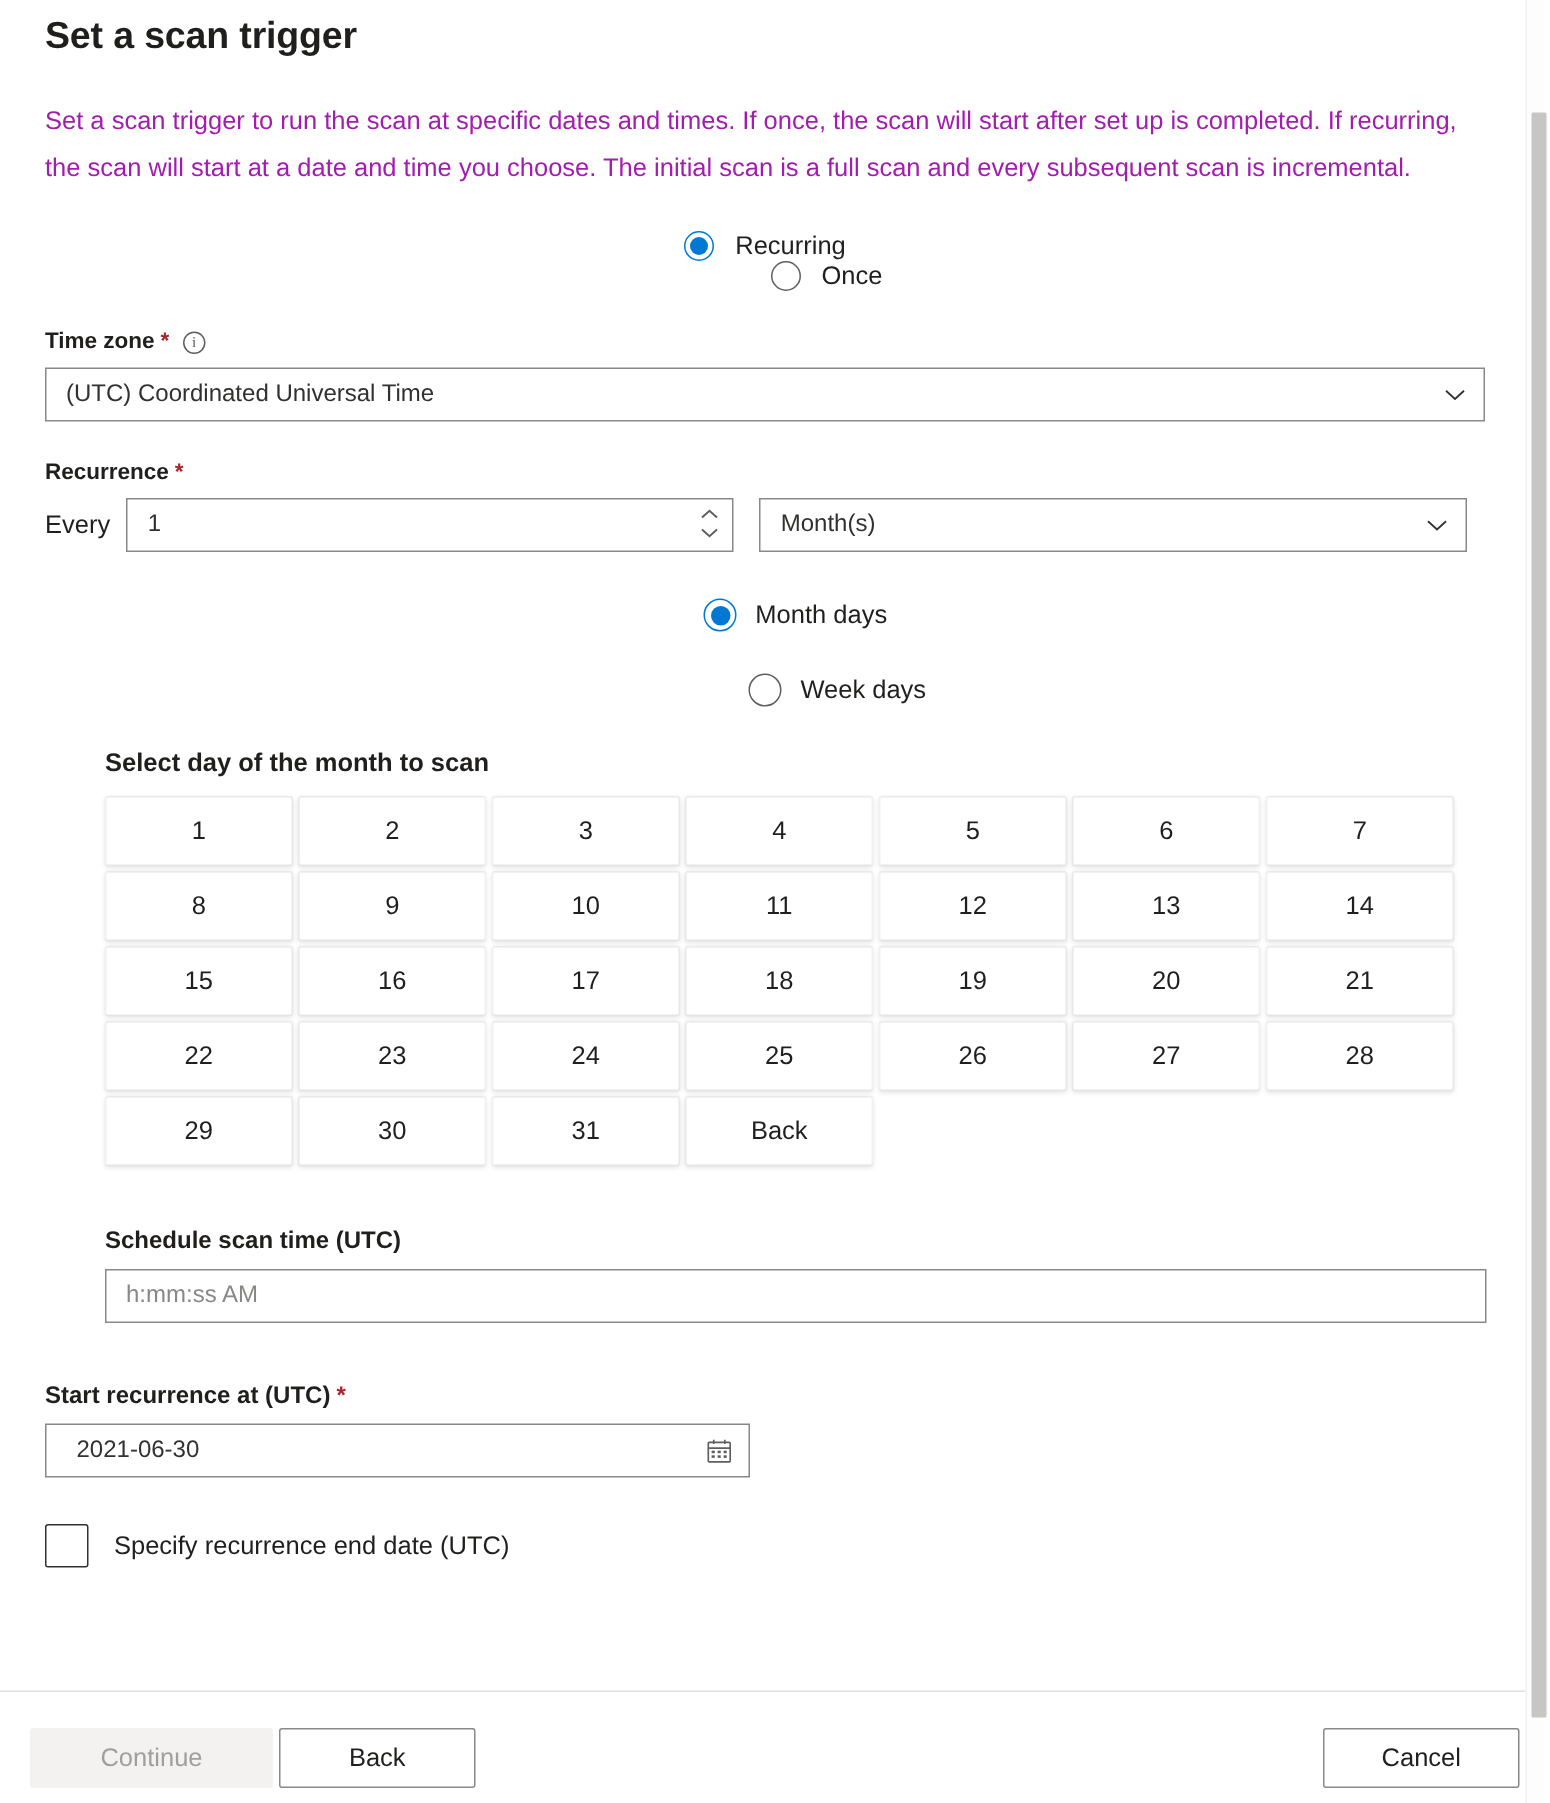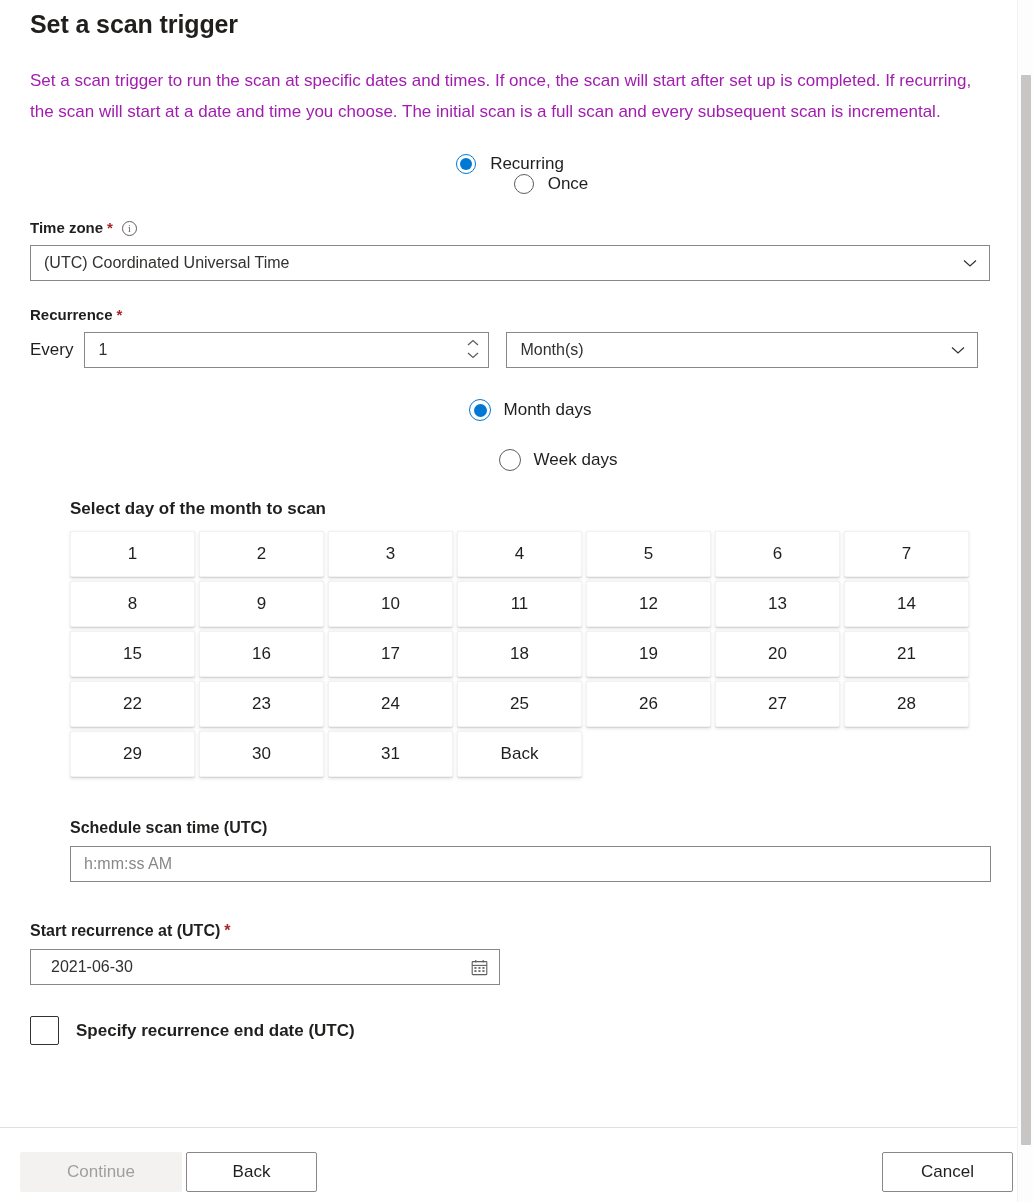--- a/index.html
+++ b/index.html
@@ -245,21 +245,20 @@
   }
   .date-box { width: 470px; padding-left: 20px; }
   .time-box { width: 472px; margin-left: 17px; }
   .cal-icon { width: 19px; height: 19px; flex: 0 0 auto; color: #605e5c; }
   .cal-icon svg { display: block; }
 
   .cb-row {
     display: flex;
     align-items: center;
     padding-top: 31px;
-    font-weight: bold;
   }
   .cb-mark {
     width: 29px; height: 29px;
     border: 1px solid #323130;
     border-radius: 2px;
     background: #ffffff;
     flex: 0 0 auto;
   }
   .cb-label {
     font-size: 17px;

